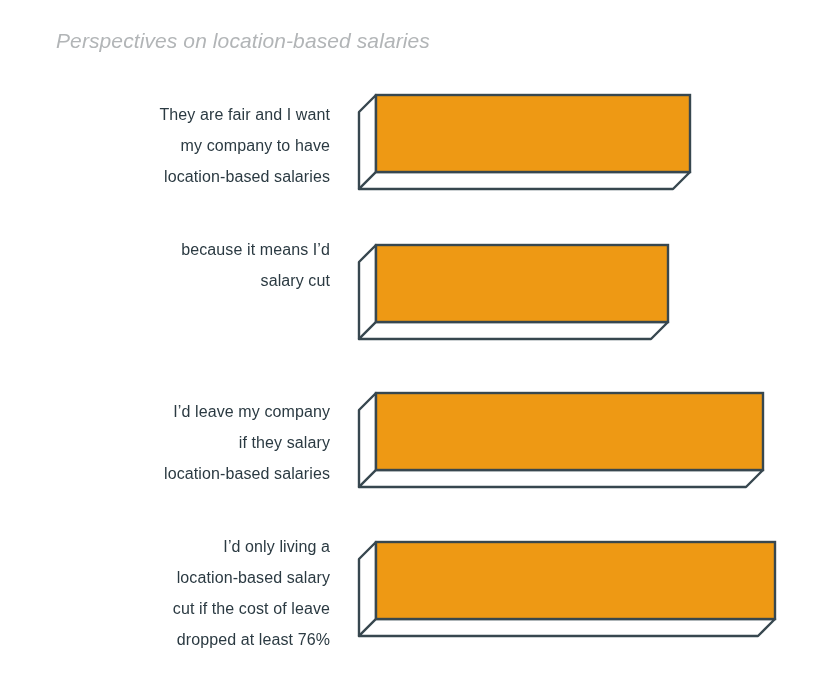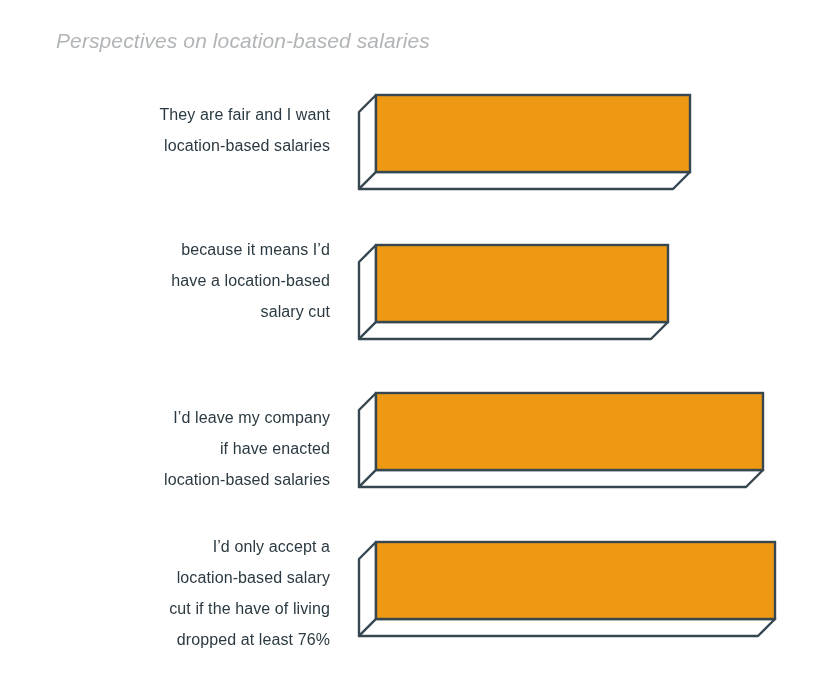--- a/index.html
+++ b/index.html
@@ -81,66 +81,66 @@
 
 <div id="chart-root">
 
   <div class="chart-title">Perspectives on location-based salaries</div>
 
   <div class="bars-area">
 
     <div class="bar-row" style="top:95px;">
       <div class="bar-label" style="top:4px;">
         <div>They are fair and I want</div>
+        <div>my company to have</div>
         <div>location-based salaries</div>
       </div>
       <svg class="bar-svg" width="360" height="112" viewBox="0 0 360 112">
 
         <polygon points="4,17 21,0 21,77 4,94" fill="#ffffff" stroke="#37474f" stroke-width="2.4" stroke-linejoin="round"></polygon>
 
         <polygon points="4,94 21,77 335,77 318,94" fill="#ffffff" stroke="#37474f" stroke-width="2.4" stroke-linejoin="round"></polygon>
 
         <rect x="21" y="0" width="314" height="77" fill="#ee9914" stroke="#37474f" stroke-width="2.4"></rect>
       </svg>
       <div class="bar-value" style="top:119px; left:540px; width:130px;">25%</div>
     </div>
 
     <div class="bar-row" style="top:245px;">
       <div class="bar-label" style="top:-11px;">
         <div>because it means I’d</div>
-        <div>have a location-based</div>
         <div>salary cut</div>
       </div>
       <svg class="bar-svg" width="340" height="112" viewBox="0 0 340 112">
         <polygon points="4,17 21,0 21,77 4,94" fill="#ffffff" stroke="#37474f" stroke-width="2.4" stroke-linejoin="round"></polygon>
         <polygon points="4,94 21,77 313,77 296,94" fill="#ffffff" stroke="#37474f" stroke-width="2.4" stroke-linejoin="round"></polygon>
         <rect x="21" y="0" width="292" height="77" fill="#ee9914" stroke="#37474f" stroke-width="2.4"></rect>
       </svg>
       <div class="bar-value" style="top:268px; left:518px; width:130px;">23%</div>
     </div>
 
     <div class="bar-row" style="top:393px;">
-      <div class="bar-label" style="top:9px;">
+      <div class="bar-label" style="top:3px;">
         <div>I’d leave my company</div>
-        <div>if have enacted</div>
+        <div>if they salary</div>
         <div>location-based salaries</div>
       </div>
       <svg class="bar-svg" width="435" height="112" viewBox="0 0 435 112">
         <polygon points="4,17 21,0 21,77 4,94" fill="#ffffff" stroke="#37474f" stroke-width="2.4" stroke-linejoin="round"></polygon>
         <polygon points="4,94 21,77 408,77 391,94" fill="#ffffff" stroke="#37474f" stroke-width="2.4" stroke-linejoin="round"></polygon>
         <rect x="21" y="0" width="387" height="77" fill="#ee9914" stroke="#37474f" stroke-width="2.4"></rect>
       </svg>
 
     </div>
 
     <div class="bar-row" style="top:542px;">
       <div class="bar-label" style="top:-11px;">
-        <div>I’d only accept a</div>
+        <div>I’d only living a</div>
         <div>location-based salary</div>
-        <div>cut if the have of living</div>
+        <div>cut if the cost of leave</div>
         <div>dropped at least 76%</div>
       </div>
       <svg class="bar-svg" width="447" height="112" viewBox="0 0 447 112">
         <polygon points="4,17 21,0 21,77 4,94" fill="#ffffff" stroke="#37474f" stroke-width="2.4" stroke-linejoin="round"></polygon>
         <polygon points="4,94 21,77 420,77 403,94" fill="#ffffff" stroke="#37474f" stroke-width="2.4" stroke-linejoin="round"></polygon>
         <rect x="21" y="0" width="399" height="77" fill="#ee9914" stroke="#37474f" stroke-width="2.4"></rect>
       </svg>
 
     </div>
 

